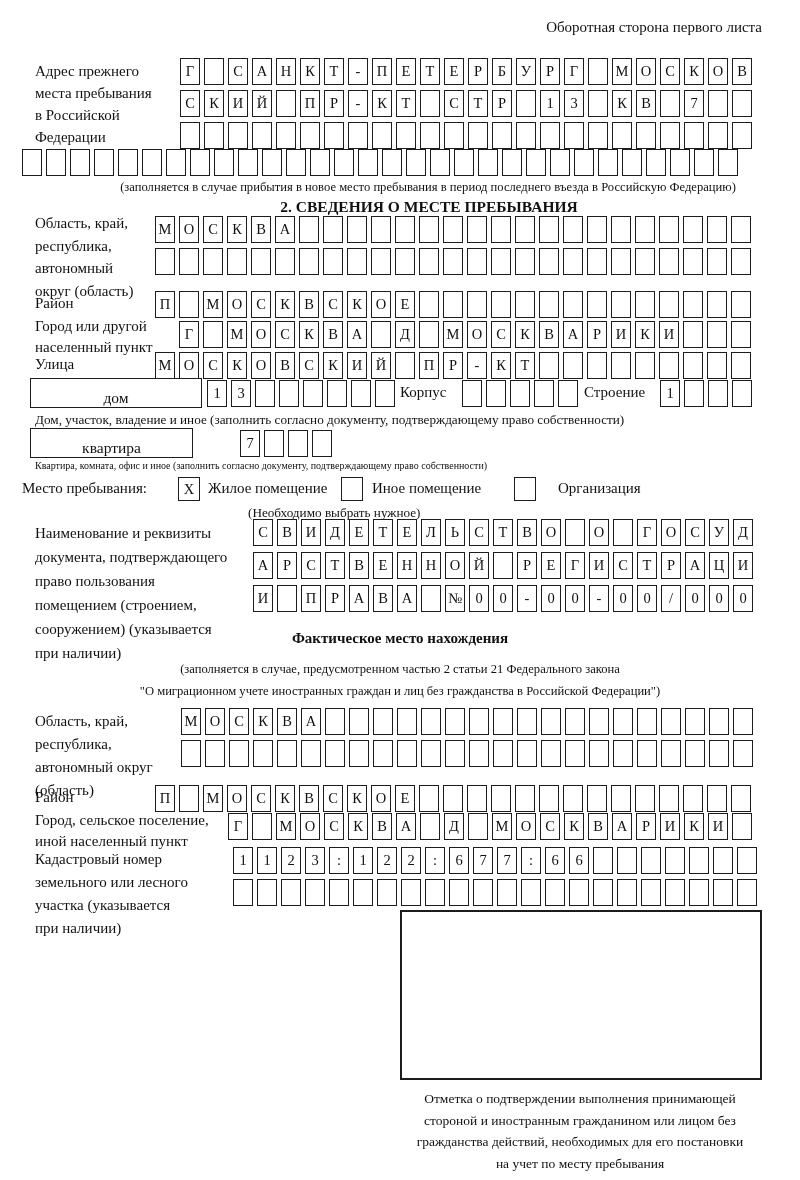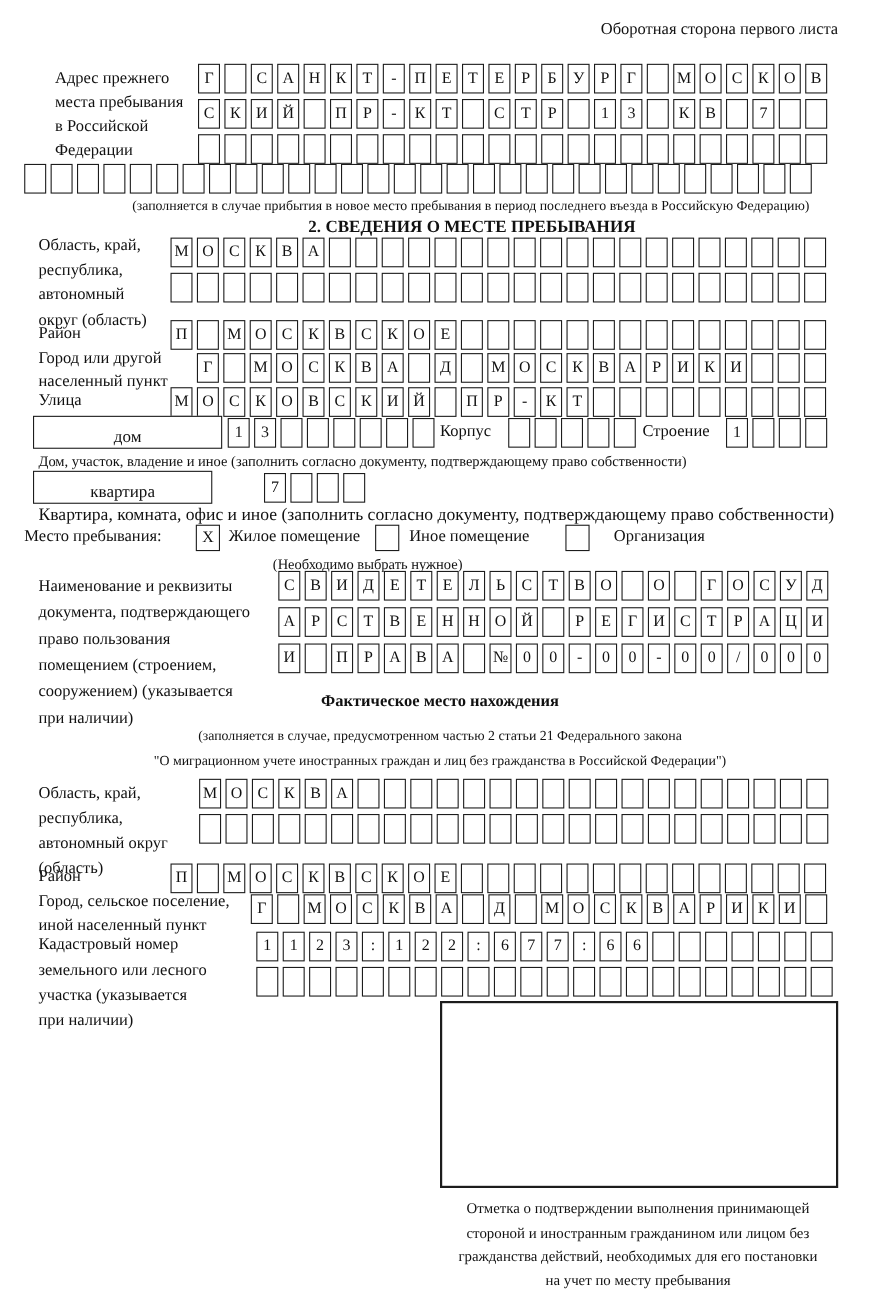--- a/index.html
+++ b/index.html
@@ -33,21 +33,21 @@
   .stamp-box{
     box-sizing:border-box;border:2px solid #1c1c1c;background:#fff;position:absolute;
   }
   .caption{font-size:13.5px;text-align:center;line-height:21.5px;}
 </style>
 </head>
 <body>
 
 <div class="abs lbl" style="top:20px;right:38px;">Оборотная сторона первого листа</div>
 
-<div class="abs lbl-lines" style="left:35px;top:60px;line-height:22px;margin-left:15px;">
+<div class="abs lbl-lines" style="left:35px;top:60px;line-height:22px;">
   <div>Адрес прежнего</div>
   <div>места пребывания</div>
   <div>в Российской</div>
   <div>Федерации</div>
 </div>
 <div class="boxrow" style="left:180px;top:58px;">
     <div class="cell">Г</div>
     <div class="cell"></div>
     <div class="cell">С</div>
     <div class="cell">А</div>
@@ -342,21 +342,21 @@
 
 <div class="wide-field" style="left:30px;top:428px;width:163px;height:30px;">
   <span>квартира</span>
 </div>
 <div class="boxrow" style="left:240px;top:430px;">
     <div class="cell">7</div>
     <div class="cell"></div>
     <div class="cell"></div>
     <div class="cell"></div>
   </div>
-<div class="abs note" style="left:35px;top:460px;font-size:16px;">Квартира, комната, офис и иное (заполнить согласно документу, подтверждающему право собственности)</div>
+<div class="abs note" style="left:35px;top:460px;font-size:10px;">Квартира, комната, офис и иное (заполнить согласно документу, подтверждающему право собственности)</div>
 
 <div class="abs lbl" style="left:22px;top:481px;">Место пребывания:</div>
 <div class="chk" style="left:178px;top:477px;">X</div>
 <div class="abs lbl" style="left:208px;top:481px;">Жилое помещение</div>
 <div class="chk" style="left:341px;top:477px;"></div>
 <div class="abs lbl" style="left:372px;top:481px;">Иное помещение</div>
 <div class="chk" style="left:514px;top:477px;"></div>
 <div class="abs lbl" style="left:558px;top:481px;">Организация</div>
 <div class="abs note" style="left:248px;top:505px;font-size:13.2px;">(Необходимо выбрать нужное)</div>
 

